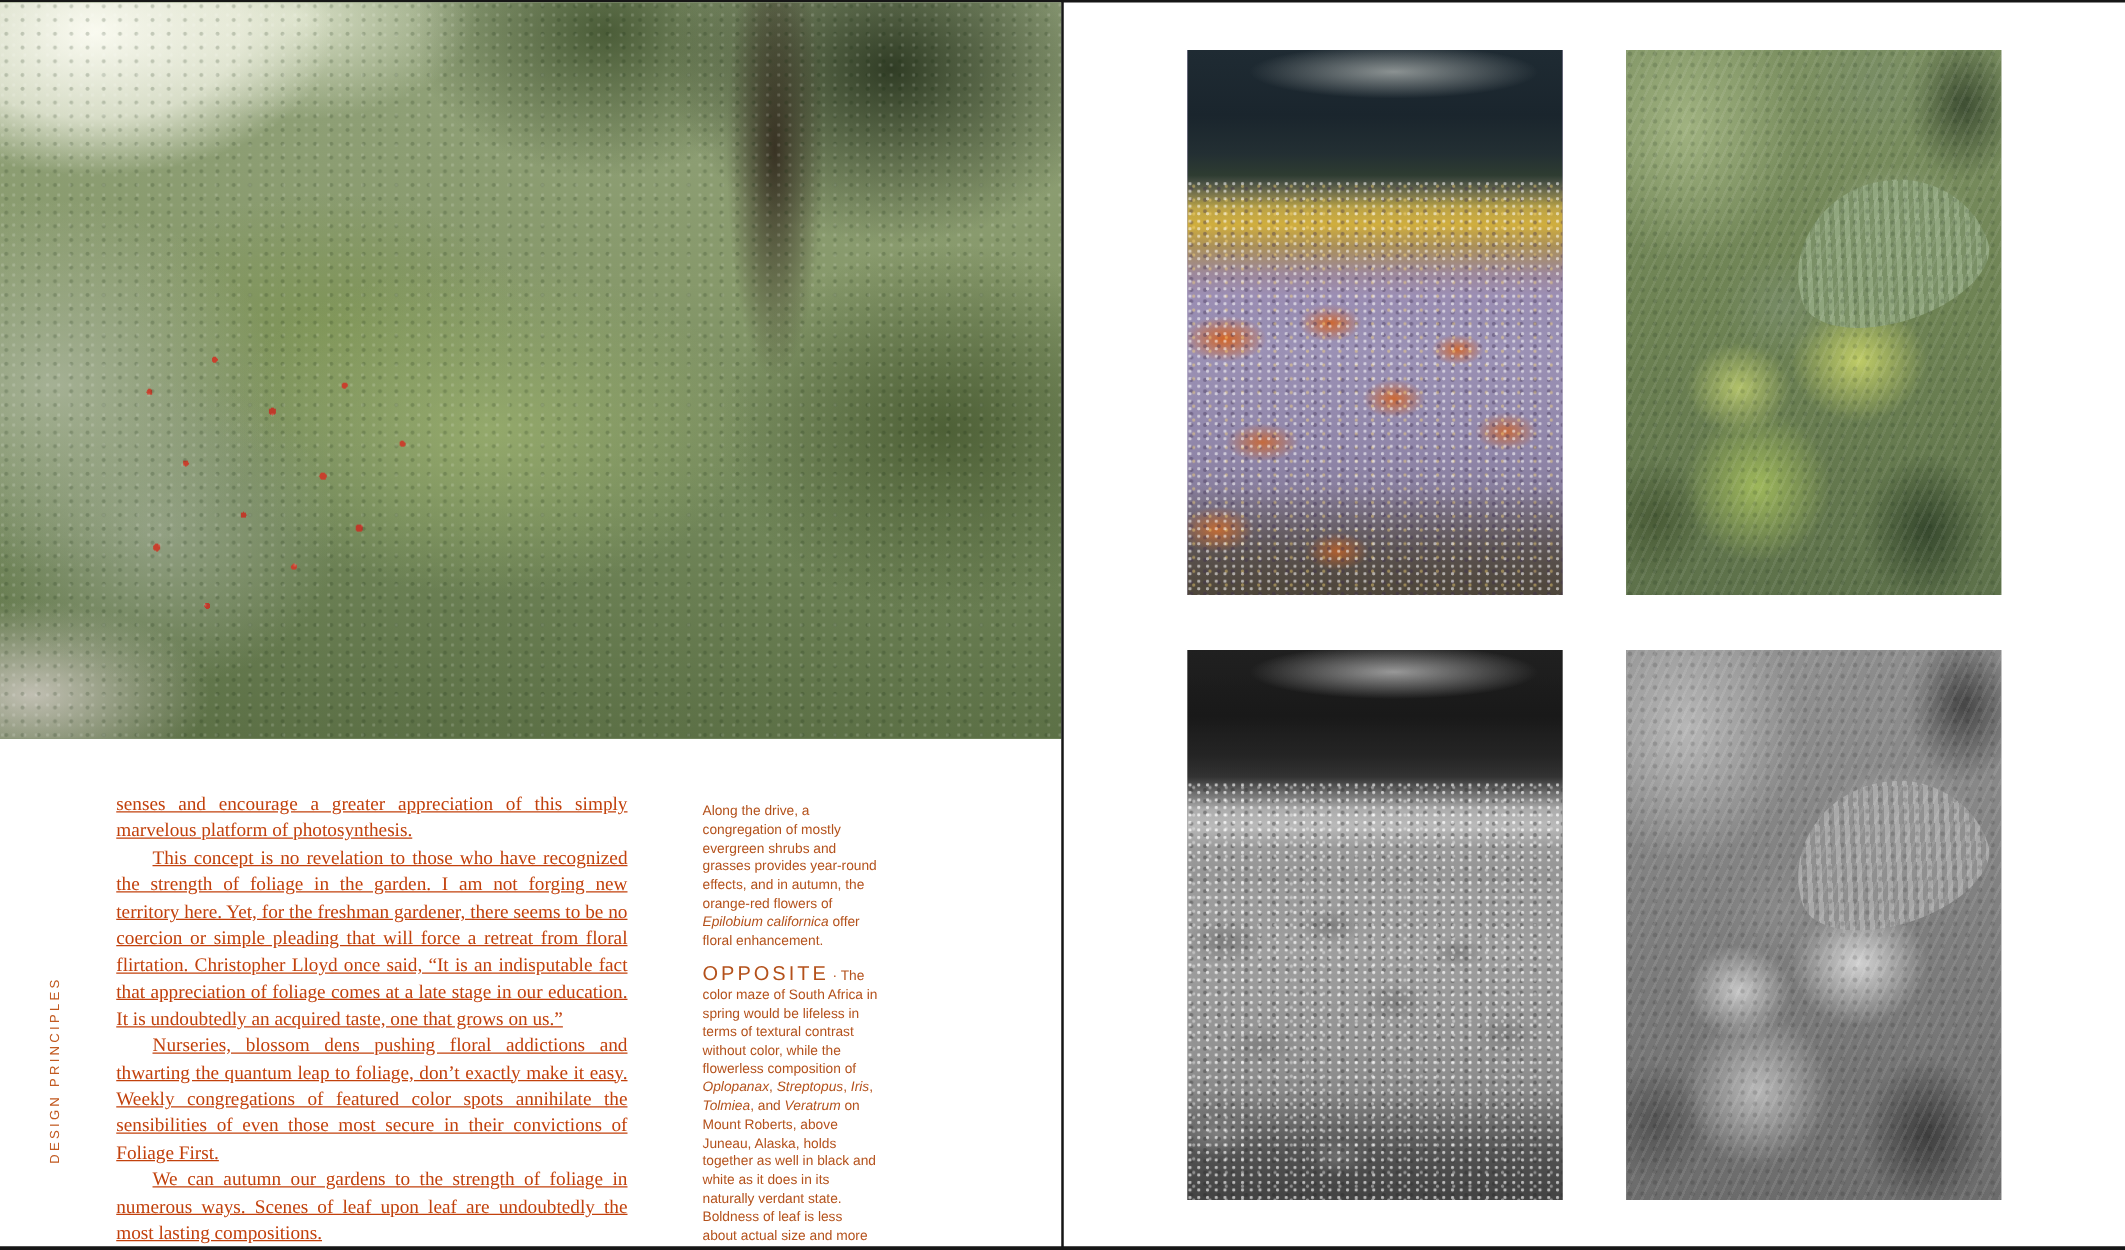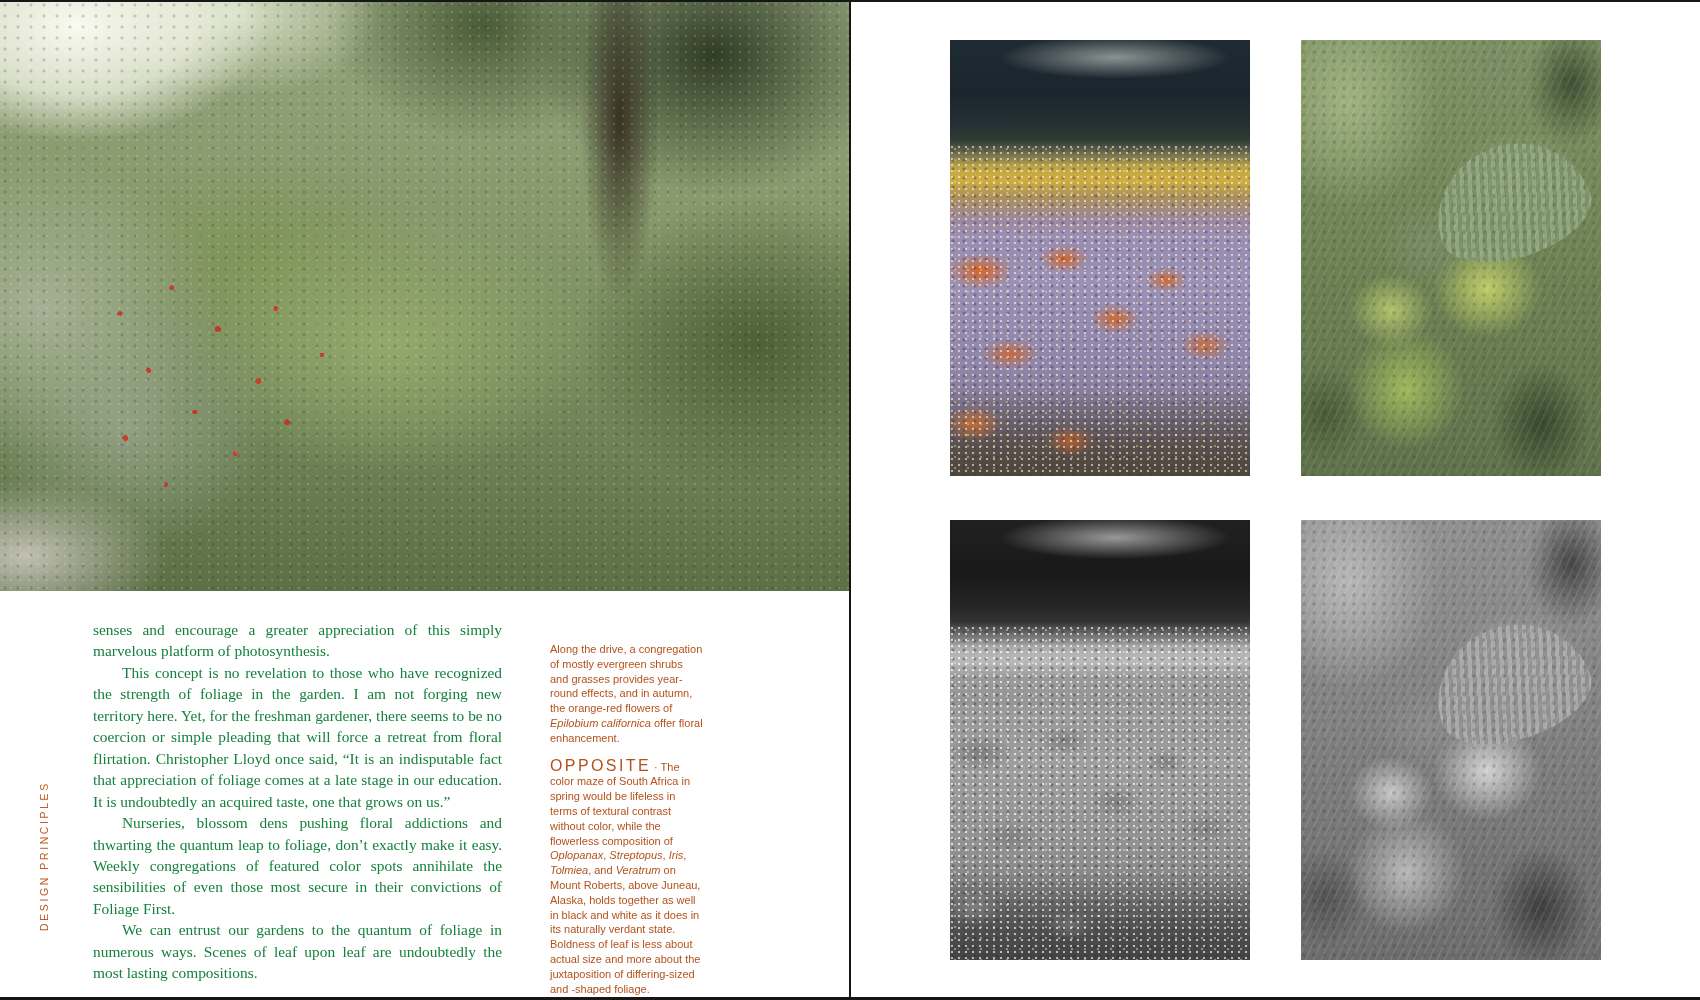--- a/index.html
+++ b/index.html
@@ -45,29 +45,29 @@
       radial-gradient(5px 5px at 70% 60%, #bf3a2a 60%, transparent 61%),
       radial-gradient(4px 4px at 82% 34%, #c8402d 60%, transparent 61%),
       radial-gradient(4px 4px at 66% 16%, #c8402d 60%, transparent 61%),
       radial-gradient(4px 4px at 28% 84%, #bf3a2a 60%, transparent 61%);}
 
   .spine-label{position:absolute;left:38px;top:797px;height:134px;
     writing-mode:vertical-rl;transform:rotate(180deg);
     font-family:"Liberation Sans", sans-serif;font-size:10.5px;letter-spacing:2.6px;
     color:#c25a21;white-space:nowrap;}
 
-  .body-col{position:absolute;left:93px;top:619px;width:409px;
-    font-size:15.4px;line-height:21.45px;color:#15803d;text-align:justify;}
+  .body-col{position:absolute;left:93px;top:633px;width:409px;
+    font-size:15.4px;line-height:21.45px;color:#c2410c;text-align:justify;text-decoration:underline;}
   .body-col p{margin:0;}
   .body-col p + p{text-indent:29px;}
 
   .caption-col{position:absolute;left:546px;top:642px;width:158px;
     font-family:"Liberation Sans", sans-serif;font-size:11px;line-height:14.8px;
     color:#b4511b;text-align:left;}
-  .caption{margin:0 0 13px 4px;}
+  .caption{margin:0 0 13px 16px;}
   .caption i{font-style:italic;}
   .caps-label{letter-spacing:2.4px;font-size:16px;}
 
   
   .photo{position:absolute;overflow:hidden;}
   .photo-tl{left:950px;top:40px;width:300px;height:436px;}
   .photo-tr{left:1301px;top:40px;width:300px;height:436px;}
   .photo-bl{left:950px;top:520px;width:300px;height:440px;}
   .photo-br{left:1301px;top:520px;width:300px;height:440px;}
   .bw{filter:grayscale(1) contrast(1.12) brightness(1.04);}
@@ -128,21 +128,21 @@
     <div class="photo garden">
       <div class="garden-flowers"></div>
     </div>
 
     <div class="spine-label">DESIGN PRINCIPLES</div>
 
     <div class="body-col">
       <p>senses and encourage a greater appreciation of this simply marvelous platform of photosynthesis.</p>
       <p>This concept is no revelation to those who have recognized the strength of foliage in the garden. I am not forging new territory here. Yet, for the freshman gardener, there seems to be no coercion or simple pleading that will force a retreat from floral flirtation. Christopher Lloyd once said, “It is an indisputable fact that appreciation of foliage comes at a late stage in our education. It is undoubtedly an acquired taste, one that grows on us.”</p>
       <p>Nurseries, blossom dens pushing floral addictions and thwarting the quantum leap to foliage, don’t exactly make it easy. Weekly congregations of featured color spots annihilate the sensibilities of even those most secure in their convictions of Foliage First.</p>
-      <p>We can entrust our gardens to the quantum of foliage in numerous ways. Scenes of leaf upon leaf are undoubtedly the most lasting compositions.</p>
+      <p>We can autumn our gardens to the strength of foliage in numerous ways. Scenes of leaf upon leaf are undoubtedly the most lasting compositions.</p>
     </div>
 
     <div class="caption-col">
       <p class="caption"><span>Along the drive, a congregation of mostly evergreen shrubs and grasses provides year-round effects, and in autumn, the orange-red flowers of </span><i>Epilobium californica</i><span> offer floral enhancement.</span></p>
       <p class="caption"><span class="caps-label">OPPOSITE</span><span> · The color maze of South Africa in spring would be lifeless in terms of textural contrast without color, while the flowerless composition of </span><i>Oplopanax</i><span>, </span><i>Streptopus</i><span>, </span><i>Iris</i><span>, </span><i>Tolmiea</i><span>, and </span><i>Veratrum</i><span> on Mount Roberts, above Juneau, Alaska, holds together as well in black and white as it does in its naturally verdant state. Boldness of leaf is less about actual size and more about the juxtaposition of differing-sized and -shaped foliage.</span></p>
     </div>
   </div>
 
   <div class="gutter-rule"></div>
 

